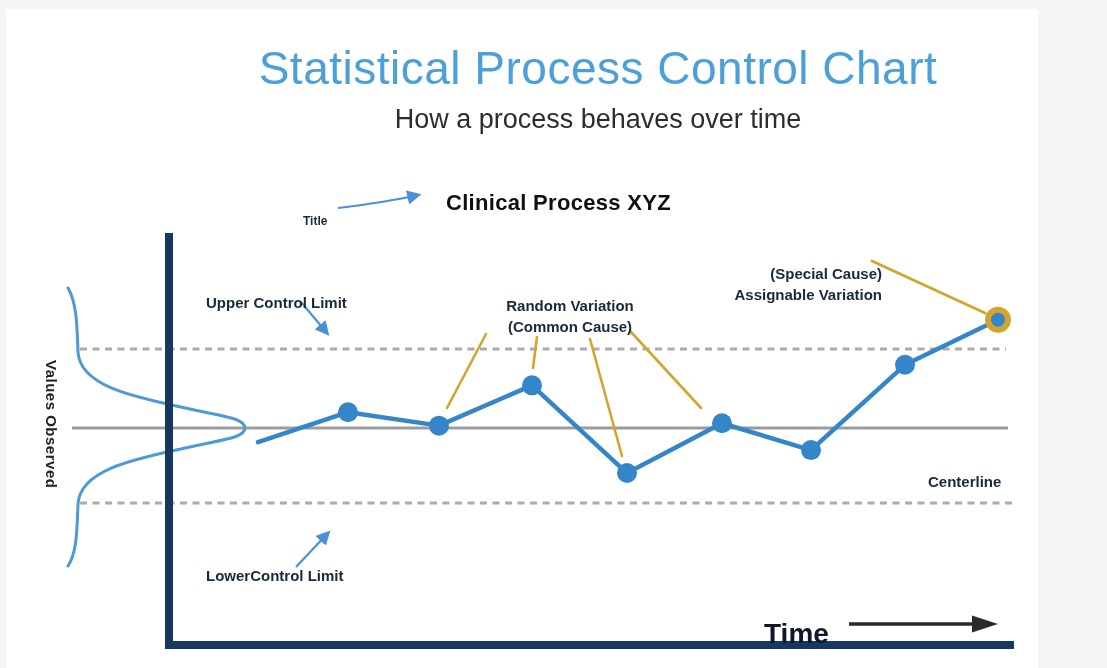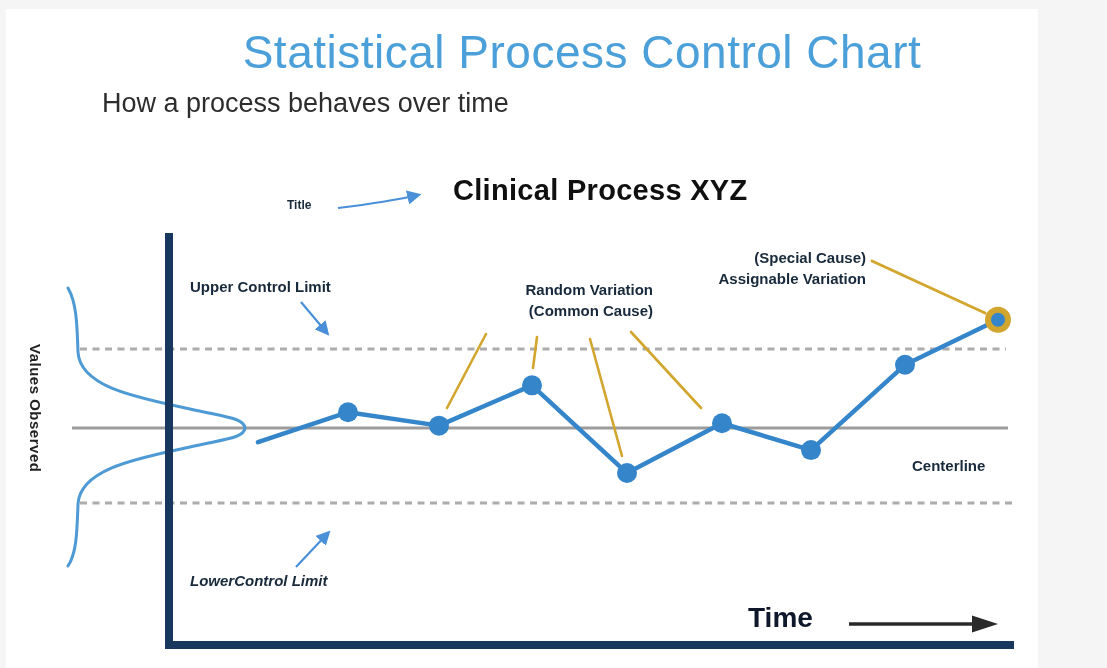--- a/index.html
+++ b/index.html
@@ -1,31 +1,31 @@
 <!DOCTYPE html>
 <html><head>
 <meta charset="utf-8">
 <style>
   html,body{margin:0;padding:0;}
   body{font-family:"Liberation Sans", sans-serif; background:#e9e9ea;}
   .canvas{position:relative; width:1107px; height:668px; background:#f5f5f6; overflow:hidden;}
   .page{position:absolute; left:6px; top:9px; width:1032px; height:659px; background:#ffffff;}
-  .abs{position:absolute; margin:0; padding:0;}
+  .abs{position:absolute; margin:16px; padding:0;}
   .main-title{left:102px; top:27px; width:960px; text-align:center;
     font-size:46px; font-weight:400; letter-spacing:0.5px; color:#4BA0D9; line-height:1.1;}
-  .subtitle{left:102px; top:88px; width:960px; text-align:left;
+  .subtitle{left:102px; top:88px; width:960px; text-align:center;
     font-size:27px; font-weight:400; color:#2D2D2D;}
   .title-label{left:287px; top:198px; font-size:12px; font-weight:700; color:#17293B;}
-  .chart-title{left:453px; top:174px; font-size:29px; font-weight:700; color:#101010; letter-spacing:0.3px;}
+  .chart-title{left:430px; top:174px; font-size:22px; font-weight:700; color:#101010; letter-spacing:0.3px;}
   .ann{font-size:15px; font-weight:700; color:#17293B; line-height:21px;text-align:center;}
   .ucl-label{left:190px; top:276px;}
-  .random-label{left:455px; top:279px; width:198px; text-align:right;}
+  .random-label{left:455px; top:279px; width:198px; text-align:center;}
   .assignable-label{left:648px; top:247px; width:218px; text-align:right;}
   .centerline-label{left:912px; top:455px;}
-  .lcl-label{left:190px; top:570px;font-style:italic;}
+  .lcl-label{left:190px; top:549px;}
   .values-label{left:27px; top:344px; height:170px; writing-mode:vertical-rl;
     font-size:15px; font-weight:700; color:#222222; letter-spacing:0.5px;}
   .time-label{left:748px; top:602px; font-size:28px; font-weight:700; color:#0f172a;}
   svg.chart{position:absolute; left:0; top:0;}
 </style>
 </head>
 <body>
 
 <div class="canvas">
   <div class="page"></div>

